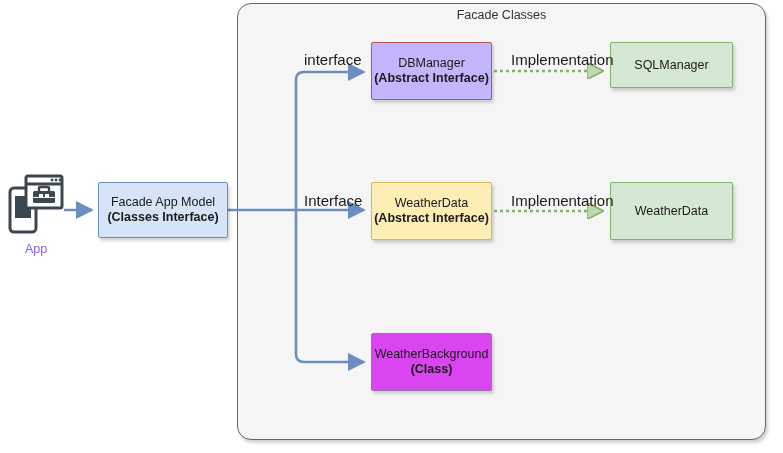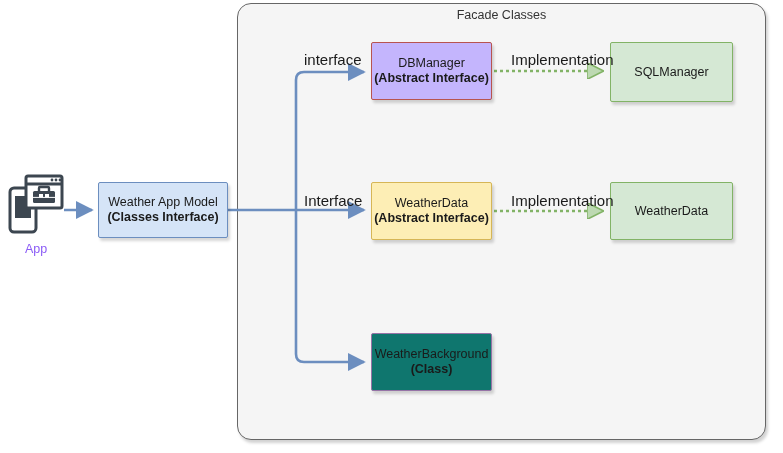--- a/index.html
+++ b/index.html
@@ -61,37 +61,37 @@
     left: 98px; top: 182px; width: 130px; height: 56px;
     background: #d5e4f7; border: 1.3px solid #6c8ebf;
     box-shadow: 2px 3px 3px rgba(0,0,0,0.16);
   }
   .n-dbmanager {
     left: 371px; top: 42px; width: 121px; height: 58px;
     background: #c4b5fd; border: 1.3px solid #b85450;
     box-shadow: 2px 3px 3px rgba(0,0,0,0.16);
   }
   .n-sqlmanager {
-    left: 610px; top: 42px; width: 123px; height: 60px;
+    left: 610px; top: 42px; width: 123px; height: 46px;
     background: #d5e8d4; border: 1.3px solid #82b366;
     box-shadow: 2px 3px 3px rgba(0,0,0,0.16);
   }
   .n-weatherdata-abs {
     left: 371px; top: 182px; width: 121px; height: 58px;
     background: #fdeeb5; border: 1.3px solid #d6b656;
     box-shadow: 2px 3px 3px rgba(0,0,0,0.16);
   }
   .n-weatherdata-impl {
     left: 610px; top: 182px; width: 123px; height: 58px;
     background: #d5e8d4; border: 1.3px solid #82b366;
     box-shadow: 2px 3px 3px rgba(0,0,0,0.16);
   }
   .n-weatherbackground {
     left: 371px; top: 333px; width: 121px; height: 58px;
-    background: #0f766e; border: 1.3px solid #9673a6;
+    background: #d946ef; border: 1.3px solid #9673a6;
     box-shadow: 2px 3px 3px rgba(0,0,0,0.16);
   }
 
   .edge-label {
     position: absolute;
     font-size: 15px;
     color: #1a1a1a;
     background: transparent;
     white-space: nowrap;
   }
@@ -172,21 +172,21 @@
       <path d="M 31 17 L 31 14 Q 31 13 32 13 L 40 13 Q 41 13 41 14 L 41 17" fill="none" stroke="#3c4650" stroke-width="2.4"></path>
       <rect x="25" y="17" width="22" height="12" rx="1.5" ry="1.5" fill="#3c4650"></rect>
       <rect x="31" y="20" width="4" height="3.4" fill="#ffffff"></rect>
       <rect x="37" y="20" width="4" height="3.4" fill="#ffffff"></rect>
       <path d="M 25 23.4 L 47 23.4" stroke="#ffffff" stroke-width="1"></path>
     </svg>
   </div>
   <div class="app-caption">App</div>
 
   <div class="node n-facade">
-    <span class="l1">Weather App Model</span>
+    <span class="l1">Facade App Model</span>
     <span class="l2">(Classes Interface)</span>
   </div>
 
   <div class="node n-dbmanager">
     <span class="l1">DBManager</span>
     <span class="l2">(Abstract Interface)</span>
   </div>
 
   <div class="node n-sqlmanager">
     <span class="l1">SQLManager</span>

